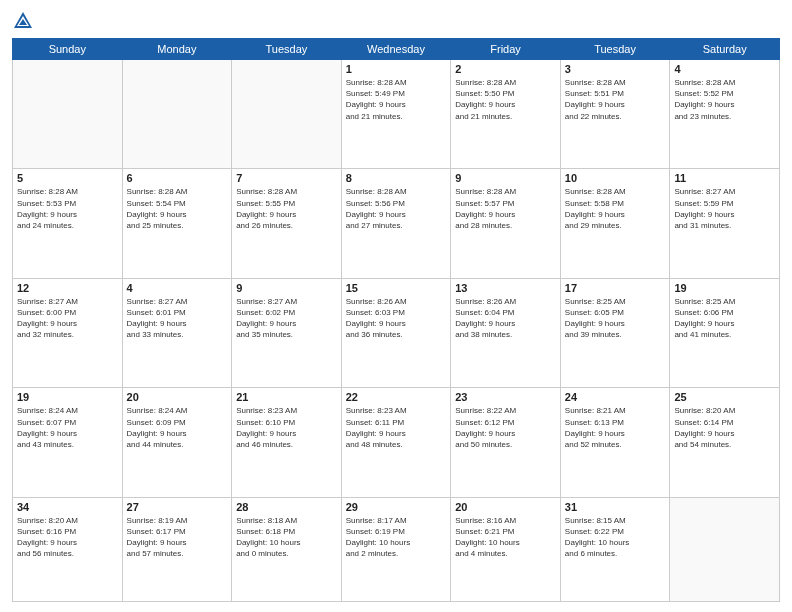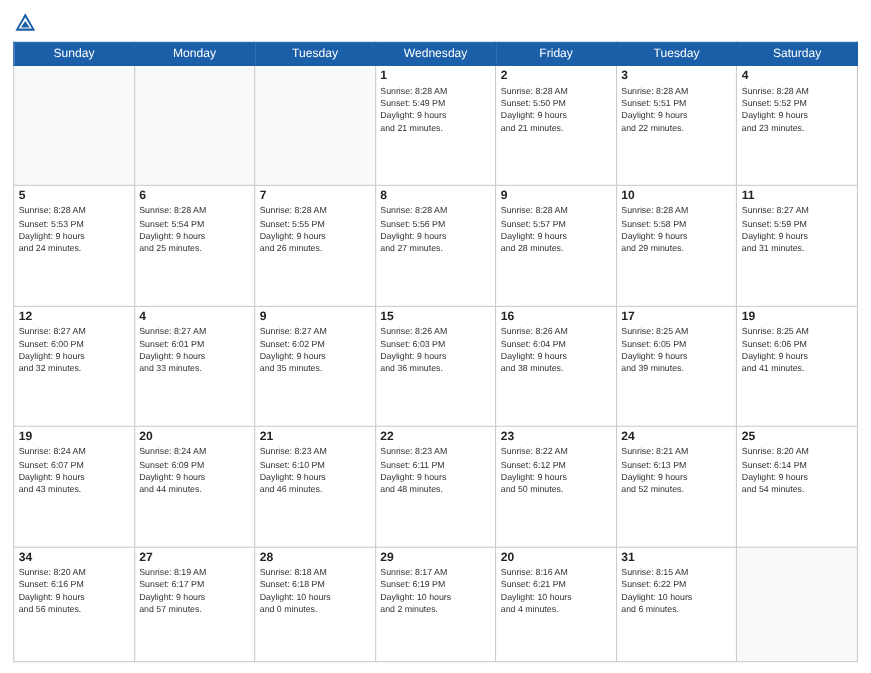--- a/index.html
+++ b/index.html
@@ -201,21 +201,21 @@
           </td>
           <td>
             <span class="day-number">9</span>
             <div class="day-info">Sunrise: 8:27 AM<br>Sunset: 6:02 PM<br>Daylight: 9 hours<br>and 35 minutes.</div>
           </td>
           <td>
             <span class="day-number">15</span>
             <div class="day-info">Sunrise: 8:26 AM<br>Sunset: 6:03 PM<br>Daylight: 9 hours<br>and 36 minutes.</div>
           </td>
           <td>
-            <span class="day-number">16</span>
+            <span class="day-number">13</span>
             <div class="day-info">Sunrise: 8:26 AM<br>Sunset: 6:04 PM<br>Daylight: 9 hours<br>and 38 minutes.</div>
           </td>
           <td>
             <span class="day-number">17</span>
             <div class="day-info">Sunrise: 8:25 AM<br>Sunset: 6:05 PM<br>Daylight: 9 hours<br>and 39 minutes.</div>
           </td>
           <td>
             <span class="day-number">19</span>
             <div class="day-info">Sunrise: 8:25 AM<br>Sunset: 6:06 PM<br>Daylight: 9 hours<br>and 41 minutes.</div>
           </td>

